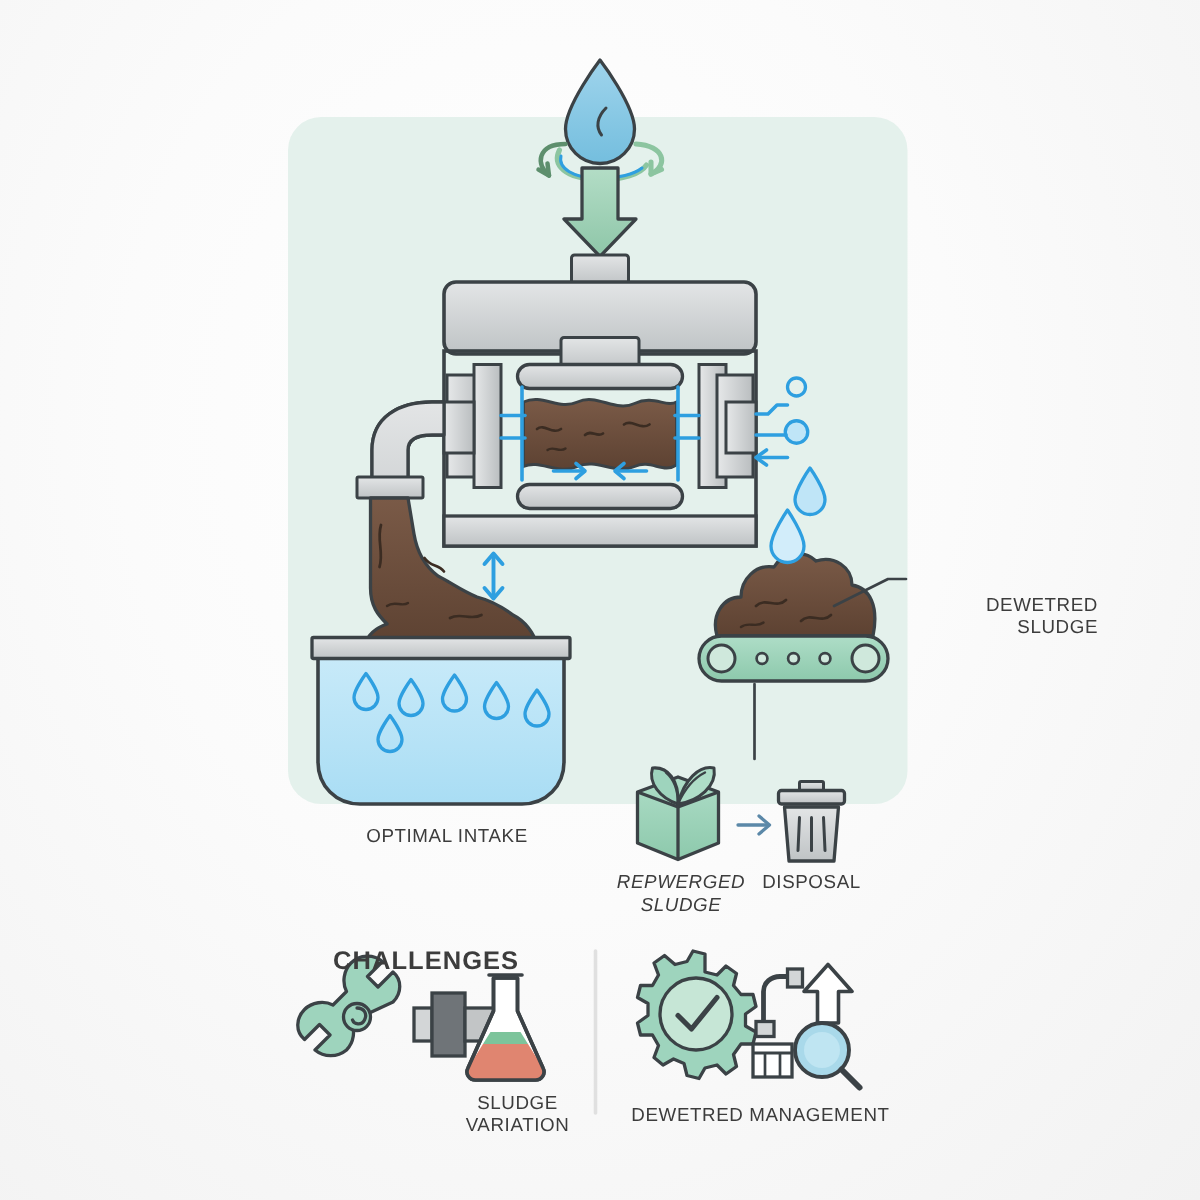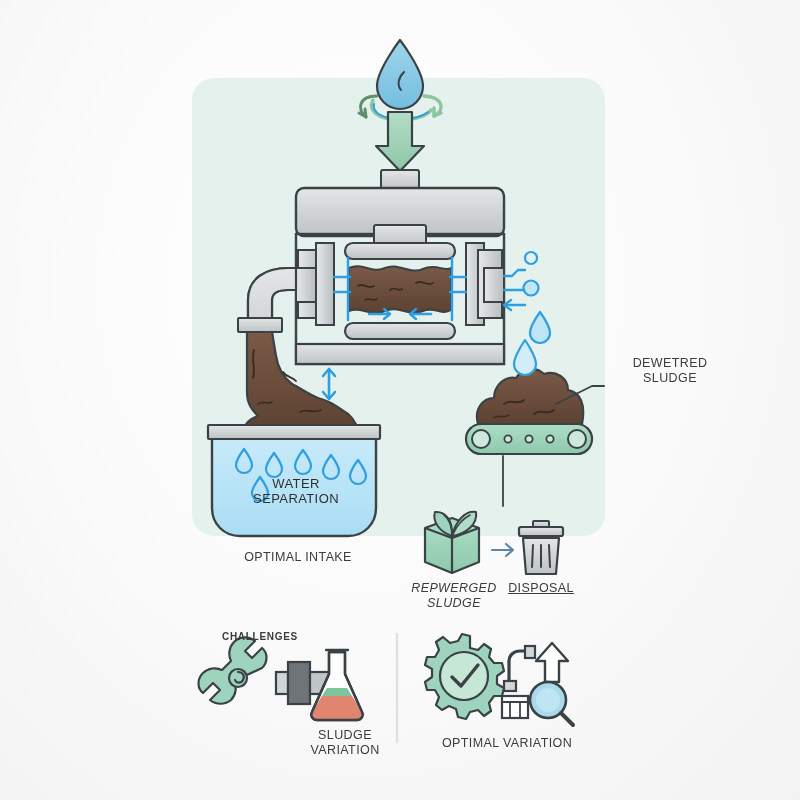--- a/index.html
+++ b/index.html
@@ -31,21 +31,21 @@
     position: absolute;
     font-family: "Liberation Sans", sans-serif;
     color: #3c3c3c;
     letter-spacing: 0.4px;
     text-align: center;
     line-height: 1.18;
     white-space: pre-line;
     user-select: none;
   }
   .lbl-md { font-size: 12.5px; }
-  .lbl-lg { font-size: 10px; font-weight: bold; letter-spacing: 0.7px; }
+  .lbl-lg { font-size: 17px; font-weight: bold; letter-spacing: 0.7px; }
   .lbl-tank { font-size: 13px; color: #2f2f2f; }
 </style>
 </head>
 <body>
 
 <div id="canvas">
 
   <svg id="scene" viewBox="0 0 800 800">
     <defs>
       <linearGradient id="gradDrop" x1="0" y1="0" x2="0" y2="1">
@@ -305,33 +305,31 @@
       <line x1="502" y1="702" x2="528" y2="702" stroke="#3b4246" stroke-width="2"></line>
       <line x1="510" y1="702" x2="510" y2="718" stroke="#3b4246" stroke-width="1.8"></line>
       <line x1="520" y1="702" x2="520" y2="718" stroke="#3b4246" stroke-width="1.8"></line>
 
       <circle cx="548" cy="700" r="18" fill="#a9d9ea" stroke="#3b4246" stroke-width="2.6"></circle>
       <circle cx="548" cy="700" r="12" fill="#bfe5f2" stroke="none"></circle>
       <line x1="561" y1="713" x2="573" y2="725" stroke="#3b4246" stroke-width="4" stroke-linecap="round"></line>
     </g>
   </svg>
 
-  <div class="lbl lbl-tank" style="left:232px; top:476px; width:128px;">WATER
-SEPARATION</div>
 
   <div class="lbl lbl-md" style="left:228px; top:550px; width:140px;">OPTIMAL INTAKE</div>
 
-  <div class="lbl lbl-md" style="left:608px; top:356px; width:124px; text-align:center;">DEWETRED
+  <div class="lbl lbl-md" style="left:608px; top:396px; width:124px; text-align:right;">DEWETRED
 SLUDGE</div>
 
   <div class="lbl lbl-md" style="left:392px; top:581px; width:124px;font-style:italic;">REPWERGED
 SLUDGE</div>
 
-  <div class="lbl lbl-md" style="left:491px; top:581px; width:100px;text-decoration:underline;">DISPOSAL</div>
+  <div class="lbl lbl-md" style="left:491px; top:581px; width:100px;">DISPOSAL</div>
 
   <div class="lbl lbl-lg" style="left:222px; top:631px; width:160px; text-align:left;">CHALLENGES</div>
 
   <div class="lbl lbl-md" style="left:295px; top:728px; width:100px;">SLUDGE
 VARIATION</div>
 
-  <div class="lbl lbl-md" style="left:417px; top:736px; width:180px;">OPTIMAL VARIATION</div>
+  <div class="lbl lbl-md" style="left:417px; top:736px; width:180px;">DEWETRED MANAGEMENT</div>
 
 </div>
 
 </body></html>

